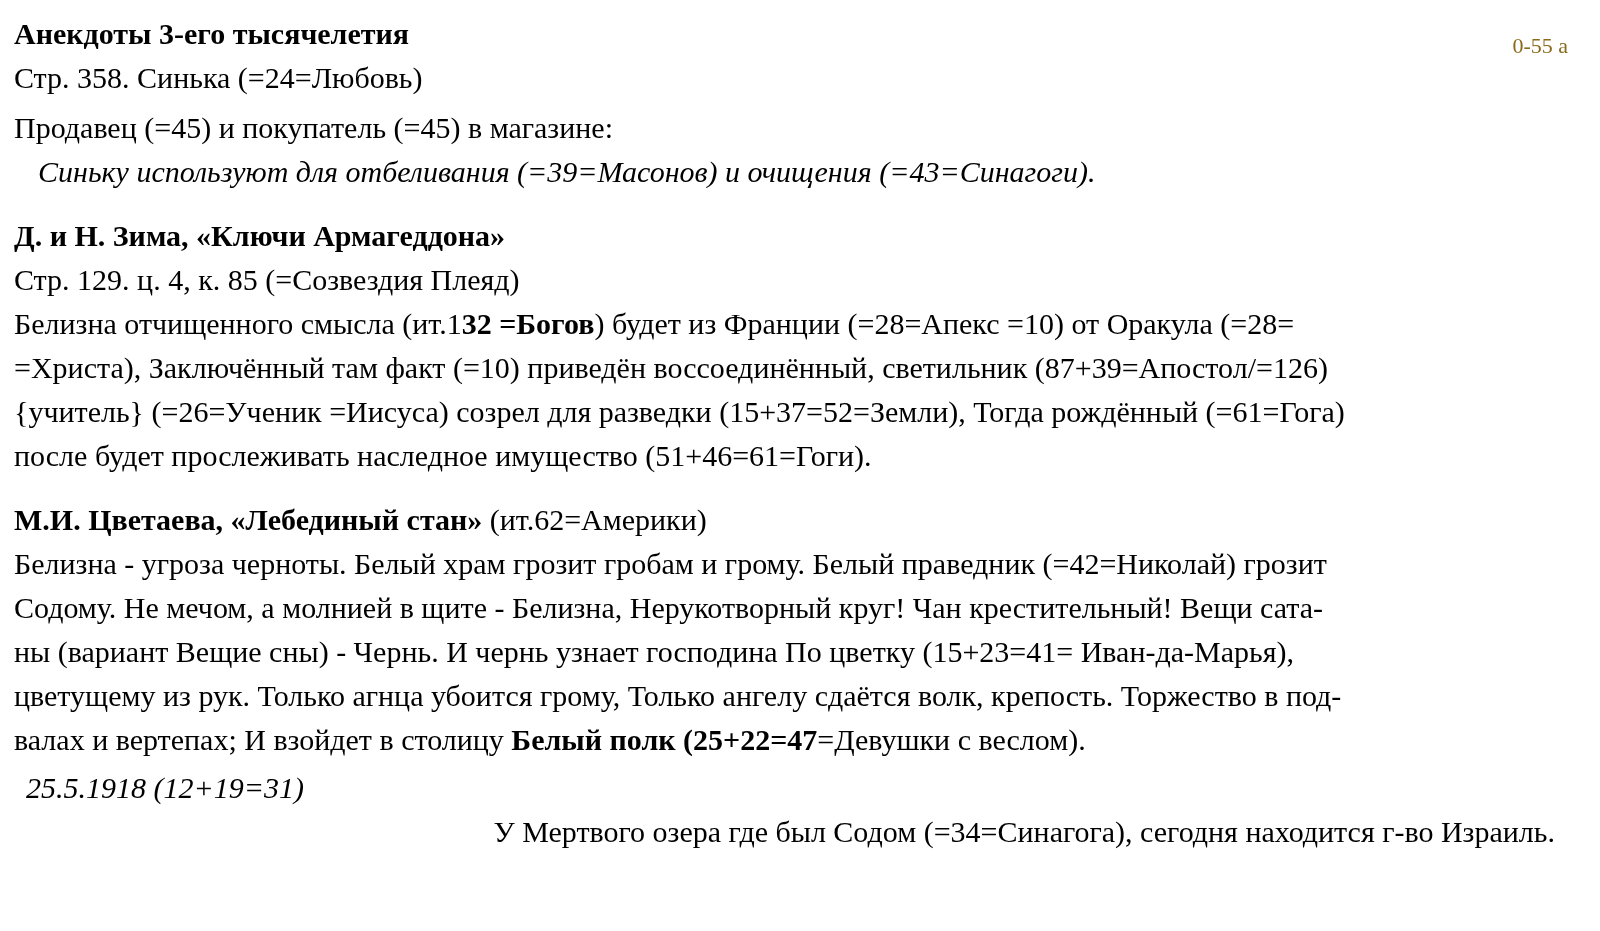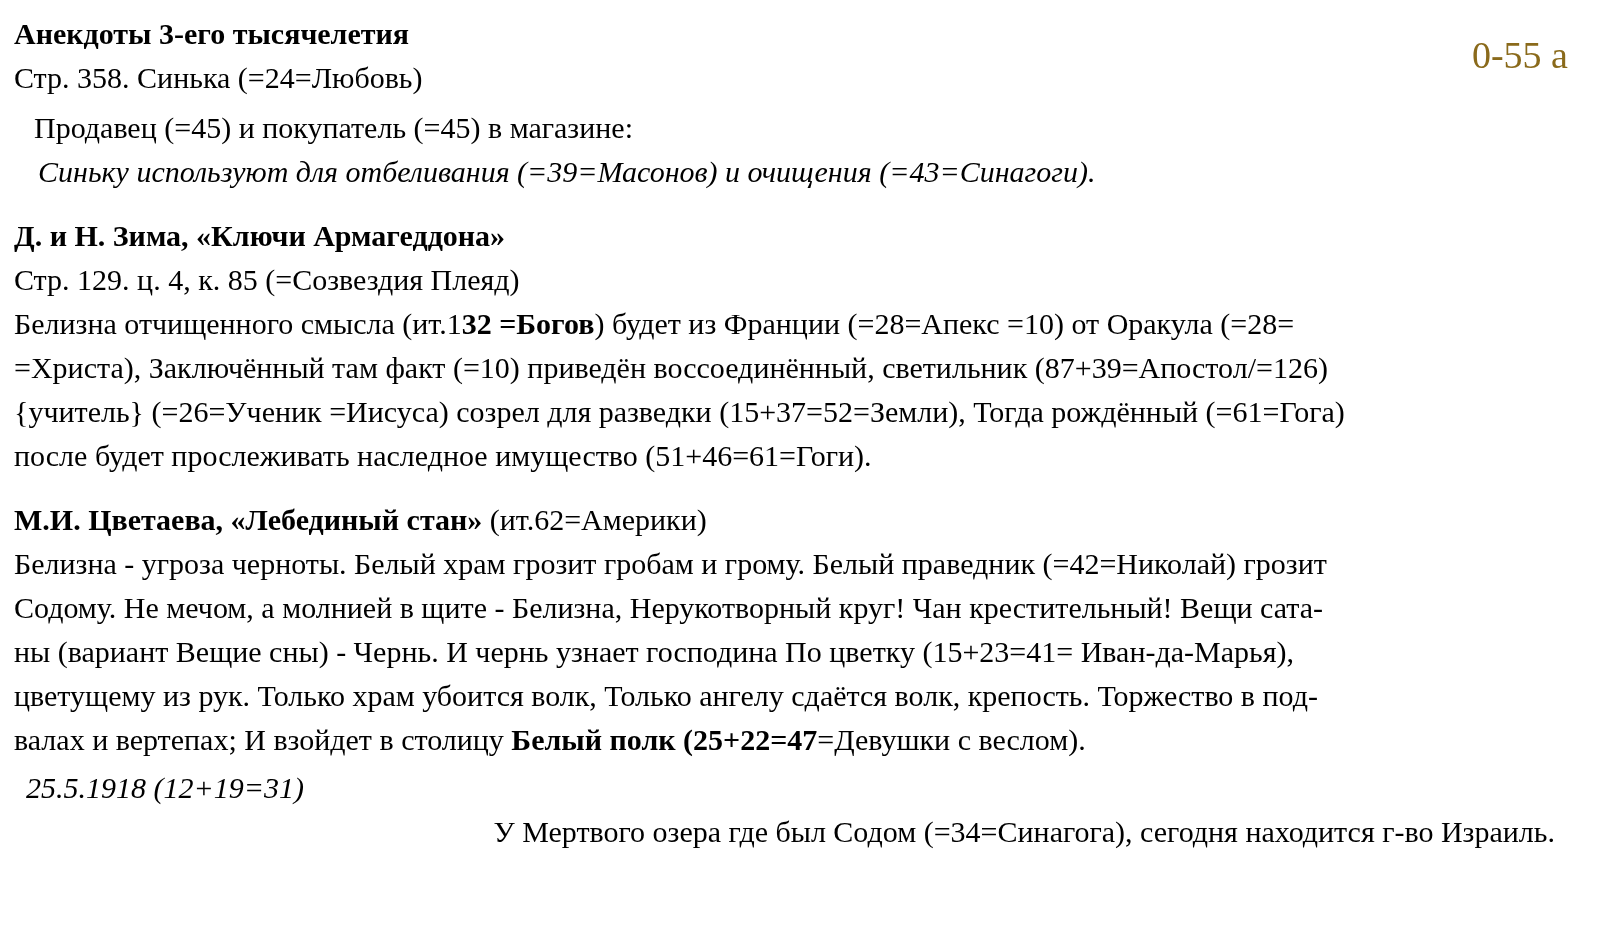--- a/index.html
+++ b/index.html
@@ -23,27 +23,27 @@
     line-height: 44px;
     white-space: pre;
   }
   .seg-bold   { font-weight: bold; }
   .seg-italic { font-style: italic; }
 
   .block[data-variant="section-title"] { margin-top: 20px; }
   .block[data-variant="note"]          { padding-left: 24px; }
   .block[data-variant="date"]          { padding-left: 12px; margin-top: 4px; }
   .block[data-variant="footer"]        { text-align: right; padding-right: 45px; }
-  .block[data-name="section1-setup"]   { margin-top: 6px; margin-left: 20px; }
+  .block[data-name="section1-setup"]   { margin-top: 6px; }
 
   .corner-label {
     position: absolute;
-    top: 37px;
+    top: 28px;
     right: 32px;
-    font-size: 38px;
+    font-size: 22px;
     line-height: 36px;
   }
 </style>
 </head>
 <body>
 
 <div class="corner-label" data-name="page-code-label" style="color: rgb(138, 106, 27);">0-55 a</div>
 
 <div class="doc" data-name="document-body">
     <div class="block" data-name="section1-title" data-variant="main-title">
@@ -70,21 +70,21 @@
       <div class="line" data-name="text-line"><span data-name="text-segment">{учитель} (=26=Ученик =Иисуса) созрел для разведки (15+37=52=Земли), Тогда рождённый (=61=Гога)</span></div>
       <div class="line" data-name="text-line"><span data-name="text-segment">после будет прослеживать наследное имущество (51+46=61=Гоги).</span></div>
     </div>
     <div class="block" data-name="section3-title" data-variant="section-title">
       <div class="line" data-name="text-line"><span data-name="text-segment" class="seg-bold">М.И. Цветаева, «Лебединый стан»</span><span data-name="text-segment"> (ит.62=Америки)</span></div>
     </div>
     <div class="block" data-name="section3-paragraph" data-variant="paragraph">
       <div class="line" data-name="text-line"><span data-name="text-segment">Белизна - угроза черноты. Белый храм грозит гробам и грому. Белый праведник (=42=Николай) грозит</span></div>
       <div class="line" data-name="text-line"><span data-name="text-segment">Содому. Не мечом, а молнией в щите - Белизна, Нерукотворный круг! Чан крестительный! Вещи сата-</span></div>
       <div class="line" data-name="text-line"><span data-name="text-segment">ны (вариант Вещие сны) - Чернь. И чернь узнает господина По цветку (15+23=41= Иван-да-Марья),</span></div>
-      <div class="line" data-name="text-line"><span data-name="text-segment">цветущему из рук. Только храм убоится волк, Только ангелу сдаётся волк, крепость. Торжество в под-</span></div>
+      <div class="line" data-name="text-line"><span data-name="text-segment">цветущему из рук. Только агнца убоится грому, Только ангелу сдаётся волк, крепость. Торжество в под-</span></div>
       <div class="line" data-name="text-line"><span data-name="text-segment">валах и вертепах; И взойдет в столицу </span><span data-name="text-segment" class="seg-bold">Белый полк (25+22=47</span><span data-name="text-segment">=Девушки с веслом).</span></div>
     </div>
     <div class="block" data-name="section3-date" data-variant="date">
       <div class="line" data-name="text-line"><span data-name="text-segment" class="seg-italic">25.5.1918 (12+19=31)</span></div>
     </div>
     <div class="block" data-name="footer-note" data-variant="footer">
       <div class="line" data-name="text-line"><span data-name="text-segment">У Мертвого озера где был Содом (=34=Синагога), сегодня находится г-во Израиль.</span></div>
     </div>
   </div>
 

